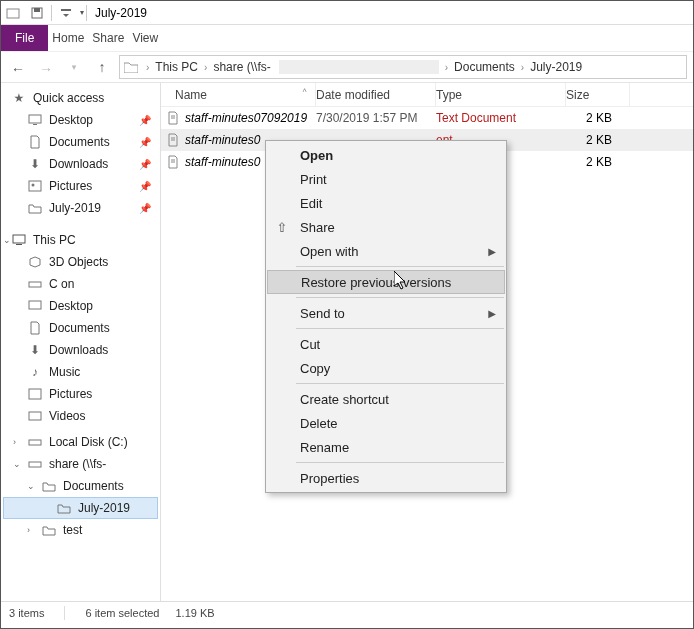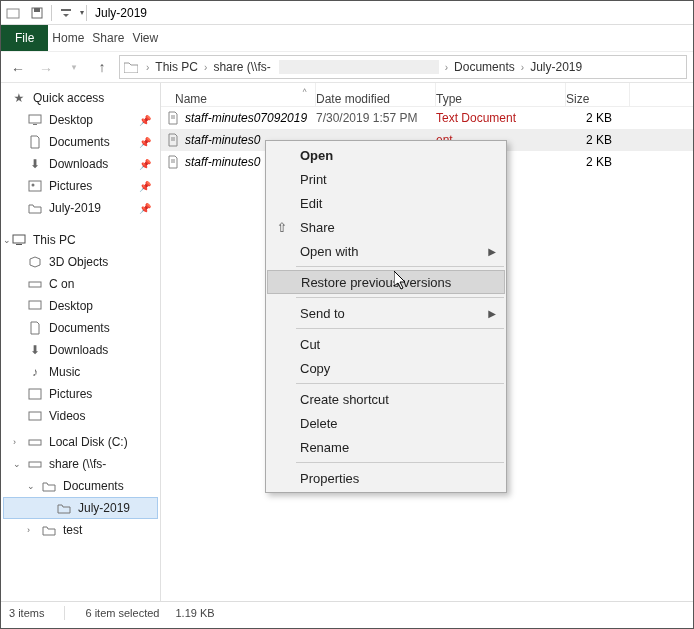--- a/index.html
+++ b/index.html
@@ -5,21 +5,21 @@
   * { box-sizing: border-box; font-family: "Segoe UI", Arial, sans-serif; }
   body { margin: 0; width: 694px; height: 629px; background: #fff; font-size: 12px; overflow: hidden; position: relative; border: 1px solid #555; }
   
   .titlebar { height: 24px; display: flex; align-items: center; background: #fff; border-bottom: 1px solid #ddd; }
   .tb-icon { width: 16px; height: 16px; margin: 0 4px; display: inline-flex; align-items: center; justify-content: center; }
   .tb-sep { width: 1px; height: 16px; background: #ccc; margin: 0 2px; }
   .tb-title { margin-left: 6px; font-size: 12px; }
   .caret-down { font-size: 8px; color: #555; margin-left: 2px; }
 
   .menubar { height: 26px; display: flex; align-items: stretch; background: #fff; }
-  .file-tab { background: #14532d; color: #fff; padding: 0 14px; display: flex; align-items: center; font-size: 12px; }
+  .file-tab { background: #701a75; color: #fff; padding: 0 14px; display: flex; align-items: center; font-size: 12px; }
   .menu-item { padding: 0 4px; display: flex; align-items: center; color: #444; }
 
   .navrow { height: 32px; display: flex; align-items: center; padding: 0 6px; border-top: 1px solid #eee; border-bottom: 1px solid #e5e5e5; gap: 6px; }
   .nav-btn { width: 22px; display:flex; align-items:center; justify-content:center; color:#555; font-size:14px; }
   .nav-btn.disabled { color: #bbb; }
   .addrbar { flex: 1; height: 24px; border: 1px solid #ccc; display: flex; align-items: center; padding: 0 4px; overflow: hidden; }
   .addr-icon { width: 16px; margin-right: 4px; color:#999; }
   .crumb { padding: 0 4px; color: #333; }
   .crumb-sep { color: #888; font-size: 10px; padding: 0 2px; }
   .blank-seg { width: 160px; height: 14px; background: #eee; margin: 0 4px; }
@@ -36,21 +36,21 @@
   .side-pin { margin-left: auto; margin-right: 8px; color: #777; font-size: 10px; }
   .side-icon { width: 16px; display:inline-flex; justify-content:center; color:#666; }
 
   .content { flex: 1; position: relative; }
   .colhead { height: 24px; display: flex; align-items: center; border-bottom: 1px solid #eee; color: #444; font-size: 12px; }
   .ch-name { width: 155px; padding-left: 14px; position:relative; }
   .ch-name .sort { position:absolute; right: 8px; top: 3px; font-size: 8px; color:#888; }
   .ch-date { width: 120px; }
   .ch-type { width: 130px; }
   .ch-size { width: 64px; text-align: right; padding-right: 18px; }
-  .colhead > div { border-right: 1px solid #eee; height: 100%; display:flex; align-items:flex-end; }
+  .colhead > div { border-right: 1px solid #eee; height: 100%; display:flex; align-items:center; }
   .colhead > div:last-child { border-right: 1px solid #eee; }
 
   .rows { }
   .row { height: 22px; display: flex; align-items: center; font-size: 12px; }
   .row.selected { background: #eee; }
   .r-icon { width: 24px; display:flex; justify-content:center; color:#888; }
   .r-name { width: 131px; overflow:hidden; white-space:nowrap;font-style:italic; }
   .r-date { width: 120px; color:#555; }
   .r-type { width: 130px; color:#b91c1c; }
   .r-size { width: 64px; text-align:right; padding-right: 18px; color:#000000; }

